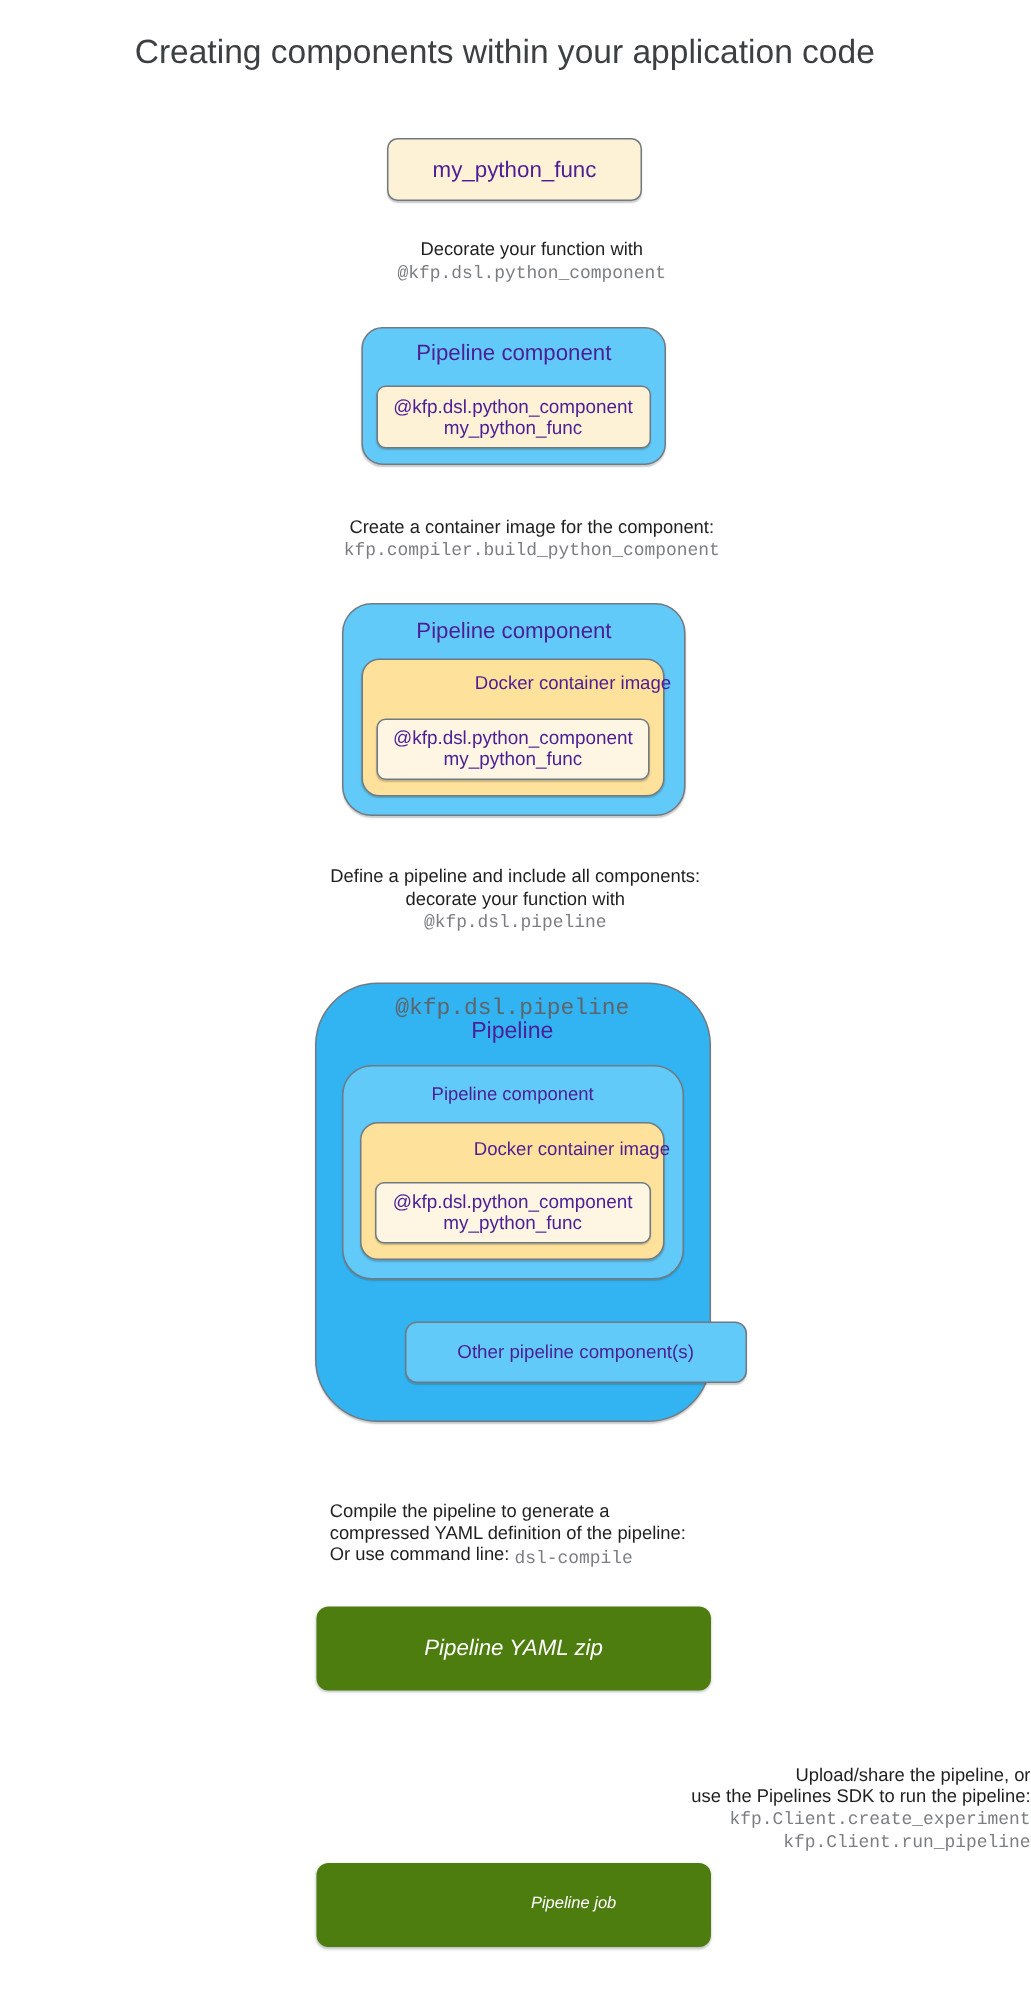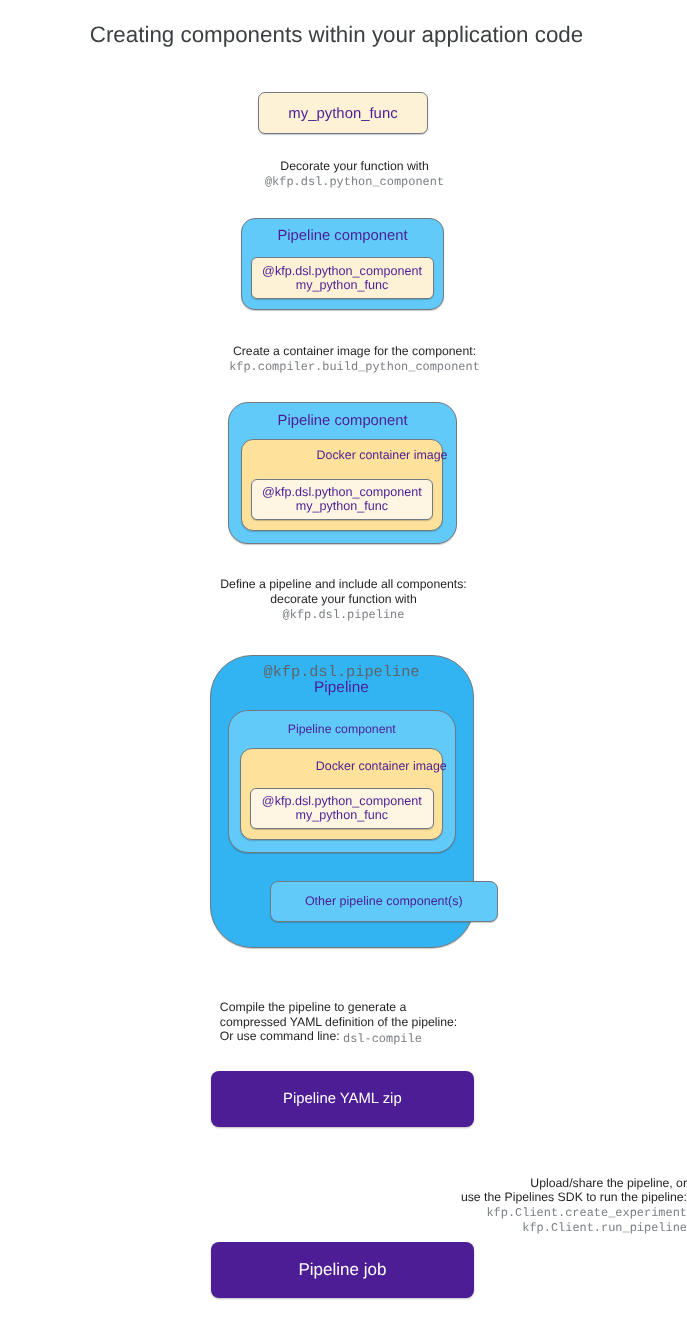--- a/index.html
+++ b/index.html
@@ -19,21 +19,21 @@
   .capleft{text-align:left;padding-left:219.8px;box-sizing:border-box;margin-top:19px;}
 
   .bx{position:absolute;box-sizing:border-box;border:1px solid #717a82;
       display:flex;flex-direction:column;align-items:center;
       box-shadow:0 1px 1px rgba(60,64,67,0.28);}
   .cream{background:#fef2d6;}
   .gold{background:#fee19a;}
   .lightcream{background:#fef6e2;}
   .blue{background:#33b4f2;}
   .lblue{background:#61caf9;}
-  .solid{background:#4c1d95;border:none;color:#ffffff;box-shadow:0 1px 2px rgba(60,64,67,0.35);}
+  .solid{background:#4d7c0f;border:none;color:#ffffff;box-shadow:0 1px 2px rgba(60,64,67,0.35);font-style:italic;}
 
   .lbl{position:absolute;left:0;width:100%;text-align:center;
        font-size:14.75px;color:#4c1d95;line-height:17px;}
   .lbl.s12{font-size:12.4px;line-height:15px;padding-left:40px;}
   .lbl.s123{font-size:12.3px;line-height:15px;}
   .lbl.s125{font-size:12.5px;line-height:15px;}
   .lbl.s1227{font-size:12.6px;line-height:14.7px;white-space:pre-line;}
 </style>
 </head>
 <body>
@@ -110,16 +110,16 @@
   </div>
 
   <div class="cap capleft" style="top:1156.6px;padding-left:91px;text-align:right;">
       <div>Upload/share the pipeline, or
 use the Pipelines SDK to run the pipeline:</div>
       <div class="mono">kfp.Client.create_experiment
 kfp.Client.run_pipeline</div>
     </div>
 
   <div class="bx solid" style="left:210.8px;top:1241.9px;width:263.2px;height:56px;border-radius:8px;">
-    <div class="lbl" style="top:19.5px;color:#fff;font-size:17px;">Pipeline job</div>
+    <div class="lbl" style="top:19.5px;color:#fff;font-size:11px;padding-left:40px;">Pipeline job</div>
   </div>
 
 </div>
 
 </body></html>

